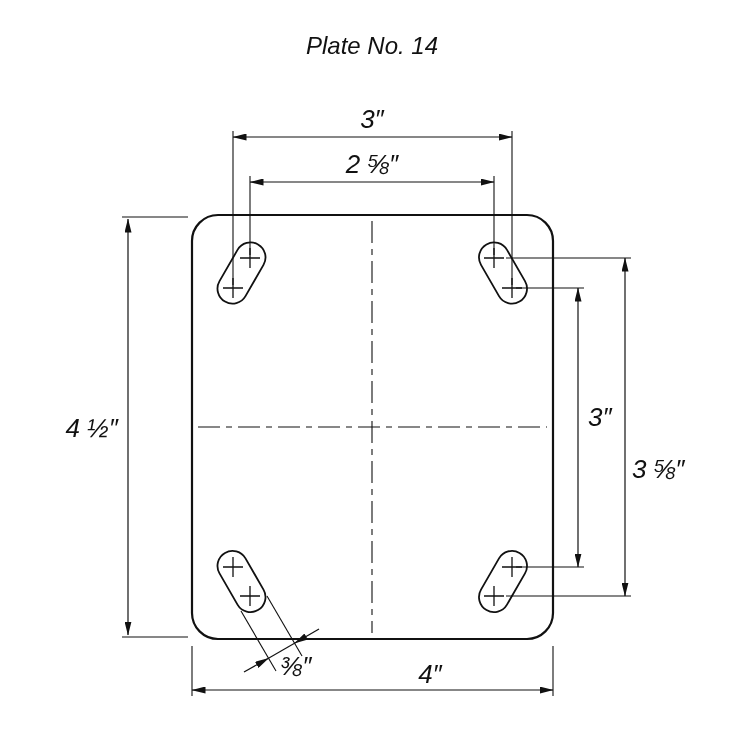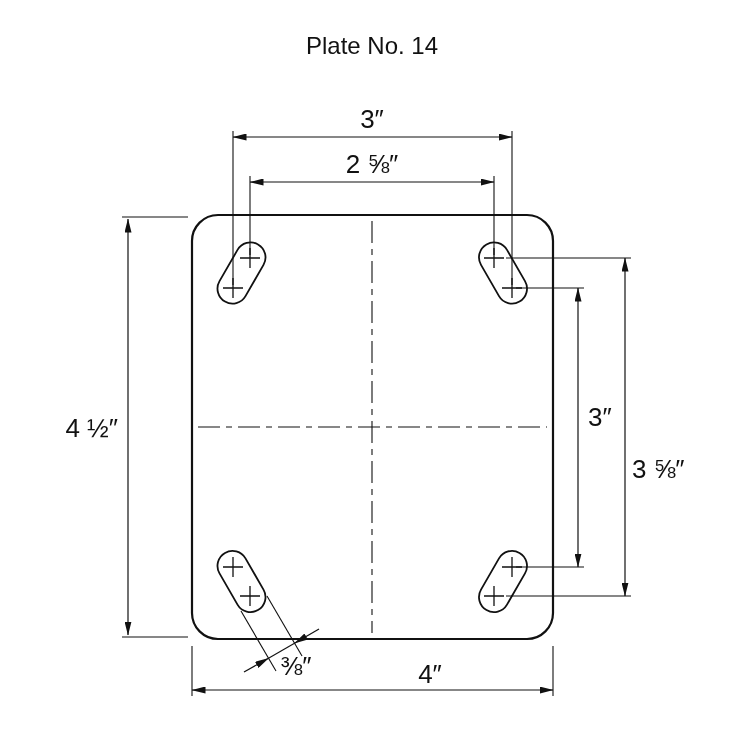--- a/index.html
+++ b/index.html
@@ -3,21 +3,21 @@
 <meta charset="utf-8">
 <style>
   html, body {
     margin: 0;
     padding: 0;
     width: 750px;
     height: 750px;
     background: #ffffff;
     overflow: hidden;
   }
-  .stage { width: 610px; height: 750px; position: relative; }
+  .stage { width: 610px; height: 750px; position: relative; font-style: italic; }
   svg { display: block; }
   .ln     { stroke: #111111; fill: none; stroke-width: 1.2; }
   .thin   { stroke: #111111; fill: none; stroke-width: 1.1; }
   .outline{ stroke: #111111; fill: none; stroke-width: 2.2; }
   .slot   { stroke: #111111; fill: none; stroke-width: 1.8; }
   .cross  { stroke: #111111; fill: none; stroke-width: 1.3; }
   .cl     { stroke: #111111; fill: none; stroke-width: 1.1; stroke-dasharray: 22 6 6 6; }
   .dimtext {
     font-family: "Liberation Sans", "DejaVu Sans", sans-serif;
     font-size: 26px;

